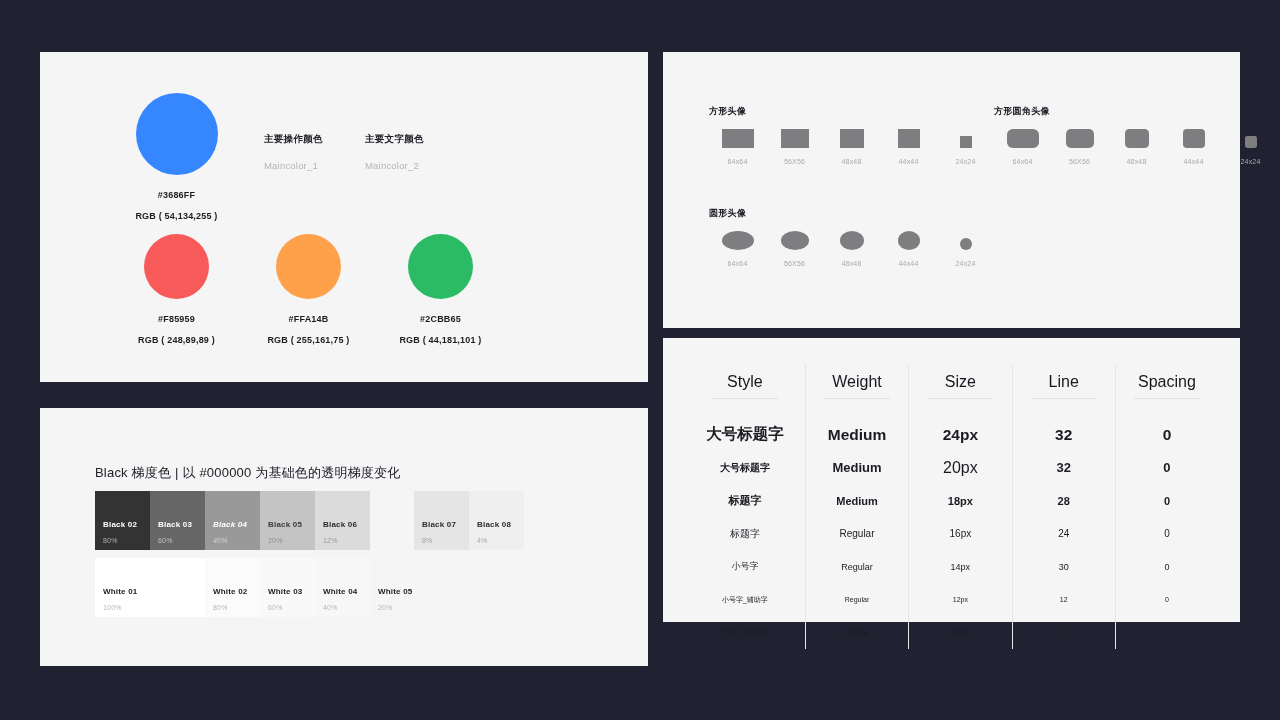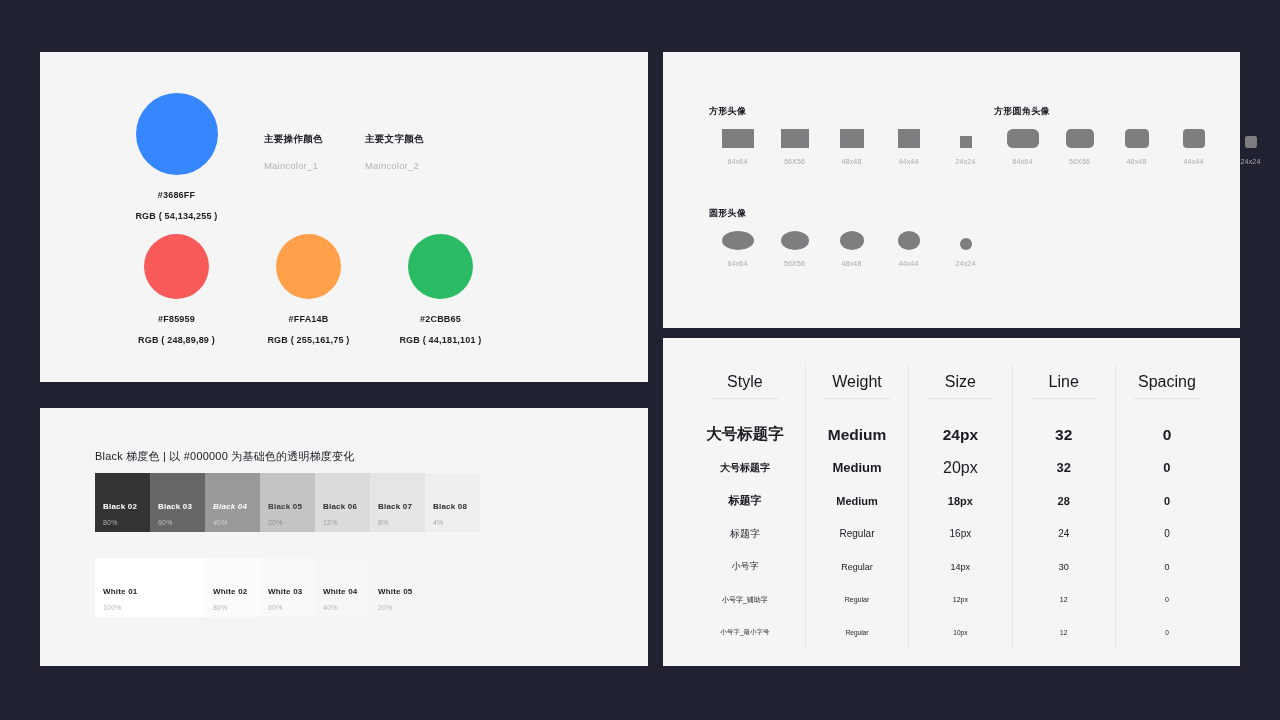--- a/index.html
+++ b/index.html
@@ -56,24 +56,25 @@
     font-size: 9.5px;
     color: #b3b3b8;
     letter-spacing: .2px;
   }
 
   
   #card-gradient { left: 40px; top: 408px; width: 608px; height: 258px; }
 
   .grad-section { position: absolute; left: 55px; }
   .grad-caption {
-    font-size: 11px;
+    font-size: 13px;
     color: #20202a;
     letter-spacing: .2px;
     margin-bottom: 9px;
+    margin-top: 15px;
   }
   .grad-strip {
     display: flex;
     height: 59px;
     width: 330px;
   }
   .grad-cell {
     position: relative;
     flex: 0 0 auto;
   }
@@ -121,21 +122,21 @@
   .av-shape { background: #7E7E80; }
   .av-size {
     margin-top: 10px;
     font-size: 7px;
     color: #a9a9ae;
     letter-spacing: .2px;
     white-space: nowrap;
   }
 
   
-  #card-type { left: 663px; top: 338px; width: 577px; height: 328px; }
+  #card-type { left: 663px; top: 338px; width: 577px; height: 284px; }
 
   .type-table {
     position: absolute;
     left: 22px;
     top: 26px;
     width: 533px;
     border-collapse: collapse;
   }
   .type-table td {
     text-align: center;
@@ -219,21 +220,21 @@
           <div class="pc" style="color: rgb(212, 212, 212);">40%</div>
         </div>
         <div class="grad-cell" style="width: 55px; background: rgb(196, 196, 196);">
           <div class="nm" style="color: rgb(58, 58, 58);">Black 05</div>
           <div class="pc" style="color: rgb(142, 142, 142);">20%</div>
         </div>
         <div class="grad-cell" style="width: 55px; background: rgb(219, 219, 219);">
           <div class="nm" style="color: rgb(44, 44, 44);">Black 06</div>
           <div class="pc" style="color: rgb(154, 154, 154);">12%</div>
         </div>
-        <div class="grad-cell" style="width: 55px; background: rgb(229, 229, 229);">
+        <div class="grad-cell" style="width: 55px; background: rgb(229, 229, 229); margin-left: 44px;">
           <div class="nm" style="color: rgb(44, 44, 44);">Black 07</div>
           <div class="pc" style="color: rgb(163, 163, 163);">8%</div>
         </div>
         <div class="grad-cell" style="width: 55px; background: rgb(239, 239, 239);">
           <div class="nm" style="color: rgb(44, 44, 44);">Black 08</div>
           <div class="pc" style="color: rgb(168, 168, 168);">4%</div>
         </div>
       </div>
   </div>
 

